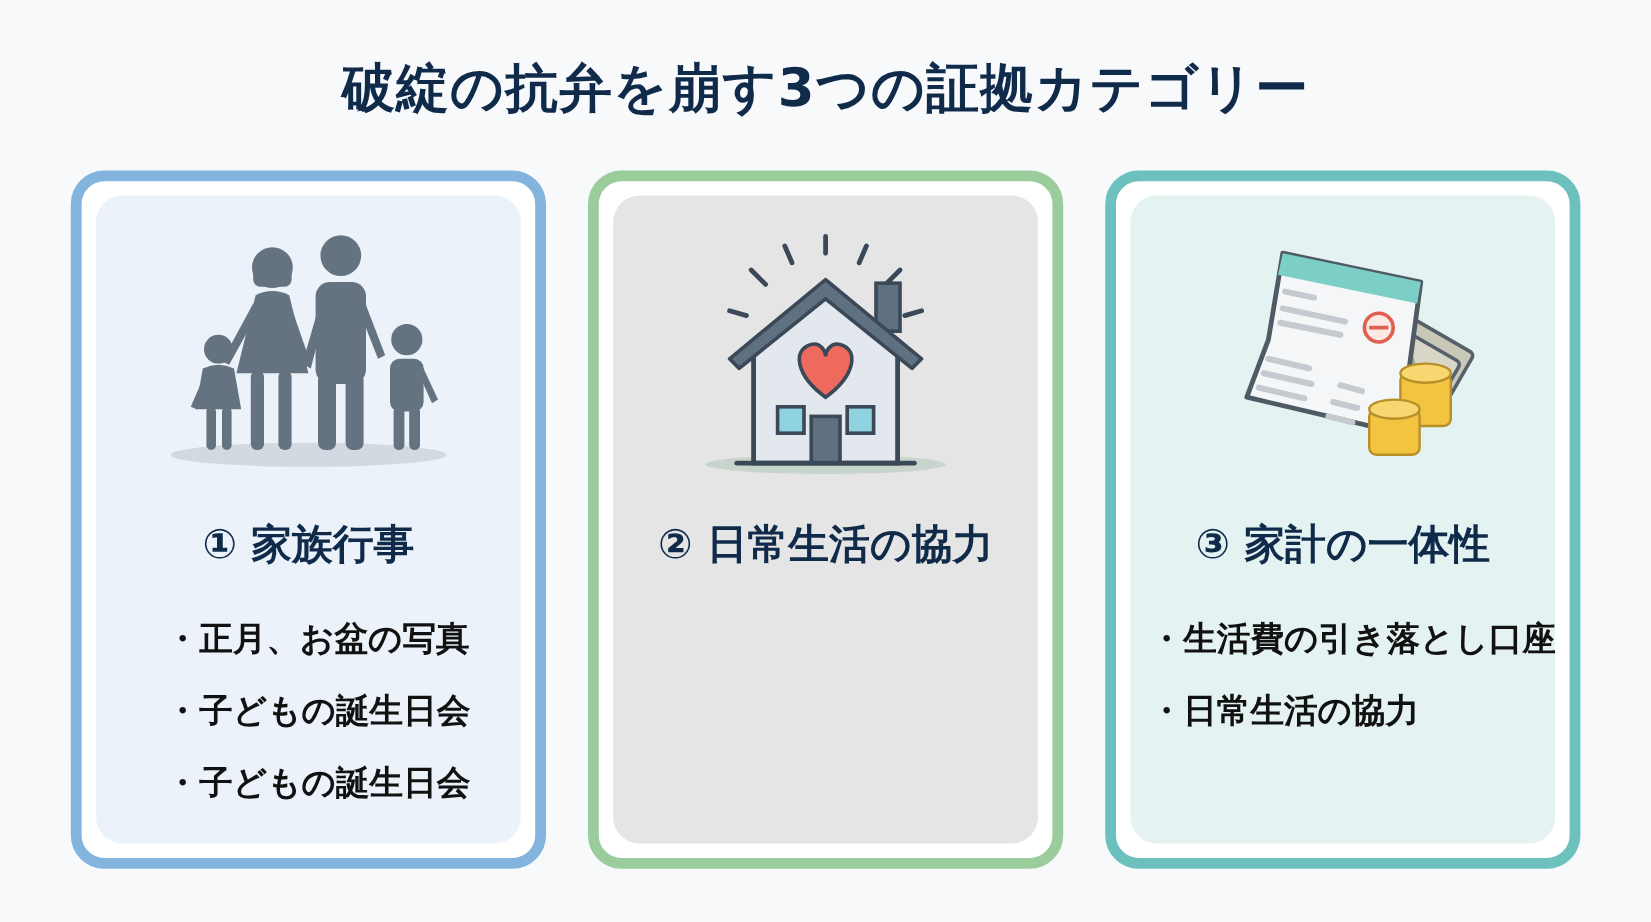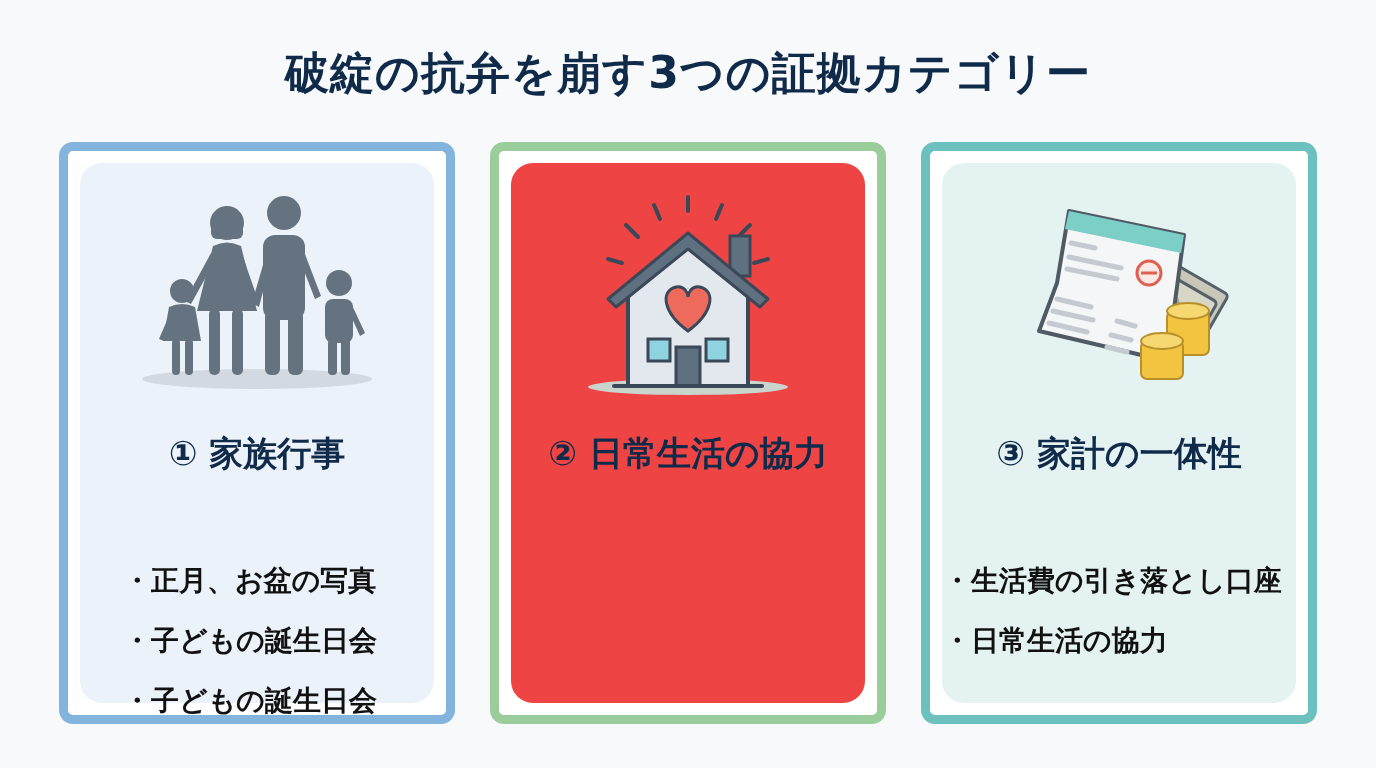--- a/index.html
+++ b/index.html
@@ -9,39 +9,39 @@
       font-family: "DejaVu Sans", "Liberation Sans", sans-serif;
     }
     .page { position: relative; width: 1376px; height: 768px; }
     .title {
       position: absolute; left: 0; top: 44px; width: 100%;
       text-align: center; font-size: 44px; font-weight: 700;
       color: #102a4a; letter-spacing: 1px;
     }
     .card {
       position: absolute; top: 142px; width: 396px; height: 582px;
-      border-radius: 14px; border: 9px solid; background: #ffffff;
+      border-radius: 28px; border: 9px solid; background: #ffffff;
     }
     .card-inner {
       position: absolute; left: 12px; top: 12px; right: 12px; bottom: 12px;
       border-radius: 22px;
     }
     .card.c1 { left: 59px; border-color: #82b4de; }
     .card.c1 .card-inner { background: #ecf2f9; }
     .card.c2 { left: 490px; border-color: #9bcc9c; }
-    .card.c2 .card-inner { background: #ef4444; }
+    .card.c2 .card-inner { background: #e5e5e5; }
     .card.c3 { left: 921px; border-color: #6cc0bd; }
     .card.c3 .card-inner { background: #e4f3f2; }
     .illus { position: absolute; left: 0; top: 28px; width: 100%; height: 210px; }
     .illus svg { display: block; margin: 0 auto; }
     .card-title {
       position: absolute; left: 0; top: 268px; width: 100%;
       text-align: center; font-size: 34px; font-weight: 700; color: #102a4a;
     }
-    .items { position: absolute; left: 1px; top: 350px; width: 100%; list-style: none; margin-top: 48px; }
+    .items { position: absolute; left: 16px; top: 350px; width: 100%; list-style: none; }
     .items li {
       font-size: 28px; font-weight: 700; color: #111;
       height: 60px; line-height: 40px; white-space: nowrap;
     }
     .items li .dot { display: inline-block; width: 28px; text-align: center; }
     .c1 .items { padding-left: 42px; }
     .c2 .items { padding-left: 55px; }
     .c3 .items { }
   </style>
 </head>

